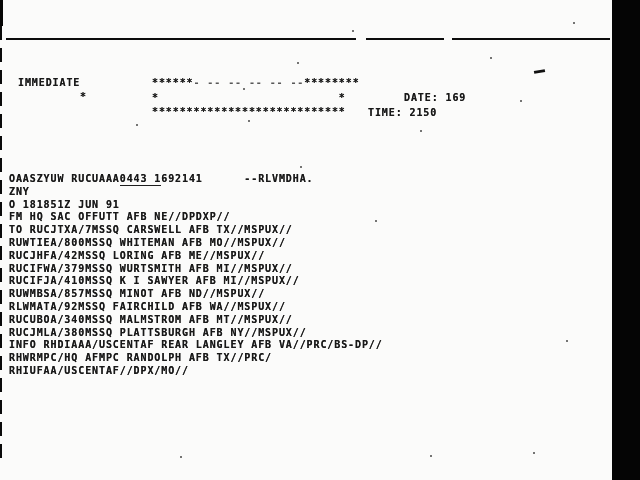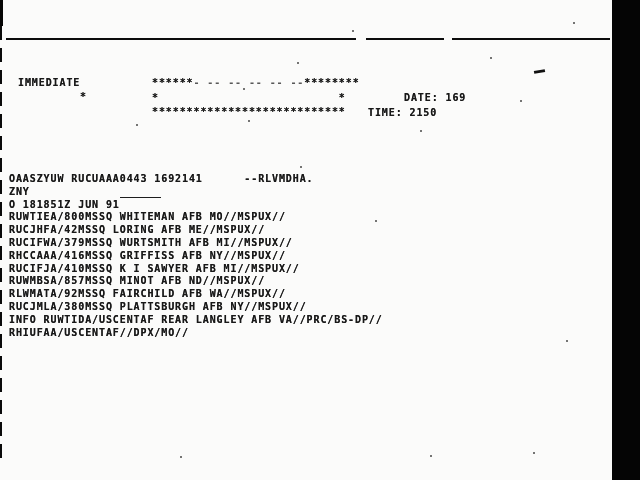--- a/index.html
+++ b/index.html
@@ -34,21 +34,21 @@
   .astbox-row.r2{top:92px;}
   .astbox-row.r3{top:106px;}
   .fade{color:#585858;text-shadow:none;}
   .datetime{position:absolute;left:368px;}
   .datetime.d{top:92px;padding-left:36px;}
   .datetime.t{top:107px;}
 
   
   .message-body{position:absolute;left:9px;top:173px;}
   .msg-line{height:12.8px;line-height:12.8px;}
-  .msg-line .u{border-bottom:1.5px solid #1d1d1d;padding-bottom:13px;}
+  .msg-line .u{border-bottom:1.5px solid #1d1d1d;padding-bottom:1px;}
 </style>
 </head>
 <body>
 
 <div class="right-band"></div>
 <div class="left-edge"></div>
 <div class="corner-tick"></div>
 <div class="hline seg1"></div>
 <div class="hline seg2"></div>
 <div class="hline seg3"></div>
@@ -82,41 +82,44 @@
 <div class="scan-text datetime d">DATE: 169</div>
 <div class="scan-text datetime t">TIME: 2150</div>
 
 <div class="message-body">
   <div class="scan-text msg-line"><span class="pre">OAASZYUW RUCUAAA</span><span class="u">0443 1</span><span class="post">692141      --RLVMDHA.</span></div>
 
   <div class="scan-text msg-line"><span class="pre">ZNY</span><span class="post"></span></div>
 
   <div class="scan-text msg-line"><span class="pre">O 181851Z JUN 91</span><span class="post"></span></div>
 
+  <div class="scan-text msg-line"><span class="pre">FM HQ SAC OFFUTT AFB NE//DPDXP//</span><span class="post"></span></div>
 
+  <div class="scan-text msg-line"><span class="pre">TO RUCJTXA/7MSSQ CARSWELL AFB TX//MSPUX//</span><span class="post"></span></div>
 
   <div class="scan-text msg-line"><span class="pre">RUWTIEA/800MSSQ WHITEMAN AFB MO//MSPUX//</span><span class="post"></span></div>
 
   <div class="scan-text msg-line"><span class="pre">RUCJHFA/42MSSQ LORING AFB ME//MSPUX//</span><span class="post"></span></div>
 
   <div class="scan-text msg-line"><span class="pre">RUCIFWA/379MSSQ WURTSMITH AFB MI//MSPUX//</span><span class="post"></span></div>
 
-  <div class="scan-text msg-line"><span class="pre">RHCCAAA/416MSSQ GRIFFISS AFB NY//MSPUX//</span><span class="post"></span></div>
 
   <div class="scan-text msg-line"><span class="pre">RUCIFJA/410MSSQ K I SAWYER AFB MI//MSPUX//</span><span class="post"></span></div>
 
   <div class="scan-text msg-line"><span class="pre">RUWMBSA/857MSSQ MINOT AFB ND//MSPUX//</span><span class="post"></span></div>
 
   <div class="scan-text msg-line"><span class="pre">RLWMATA/92MSSQ FAIRCHILD AFB WA//MSPUX//</span><span class="post"></span></div>
 
 
 
 
 
+  <div class="scan-text msg-line"><span class="pre">RUCUBOA/340MSSQ MALMSTROM AFB MT//MSPUX//</span><span class="post"></span></div>
 
   <div class="scan-text msg-line"><span class="pre">RUCJMLA/380MSSQ PLATTSBURGH AFB NY//MSPUX//</span><span class="post"></span></div>
 
 
-  <div class="scan-text msg-line"><span class="pre">INFO RUWTIDA/USCENTAF REAR LANGLEY AFB VA//PRC/BS-DP//</span><span class="post"></span></div>
+  <div class="scan-text msg-line"><span class="pre">INFO RHDIAAA/USCENTAF REAR LANGLEY AFB VA//PRC/BS-DP//</span><span class="post"></span></div>
 
+  <div class="scan-text msg-line"><span class="pre">RHWRMPC/HQ AFMPC RANDOLPH AFB TX//PRC/</span><span class="post"></span></div>
 
   <div class="scan-text msg-line"><span class="pre">RHIUFAA/USCENTAF//DPX/MO//</span><span class="post"></span></div>
 </div>
 
 </body></html>

